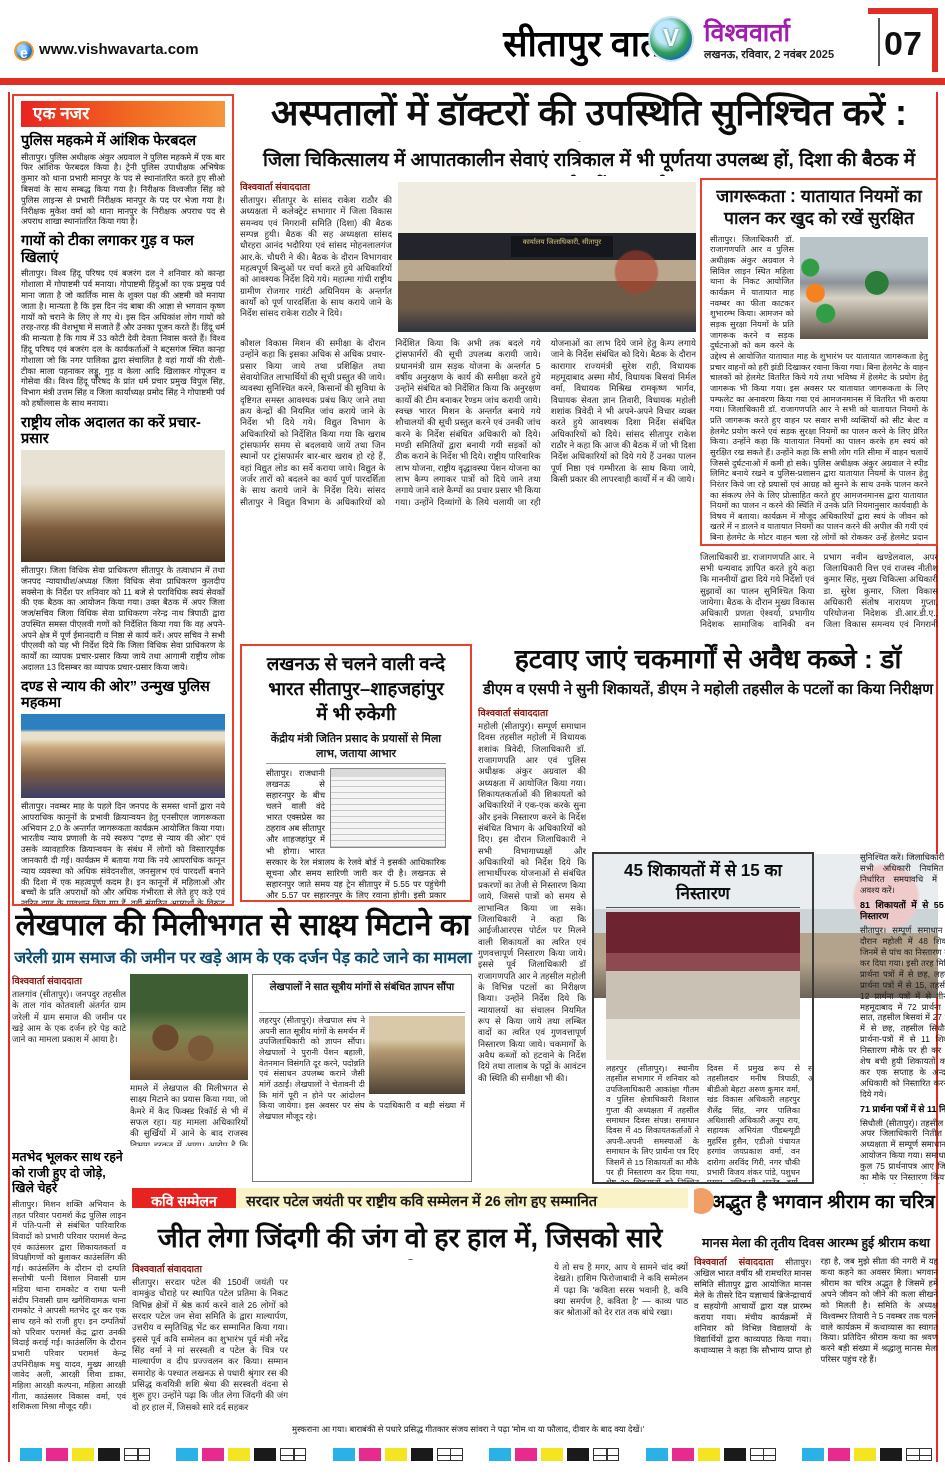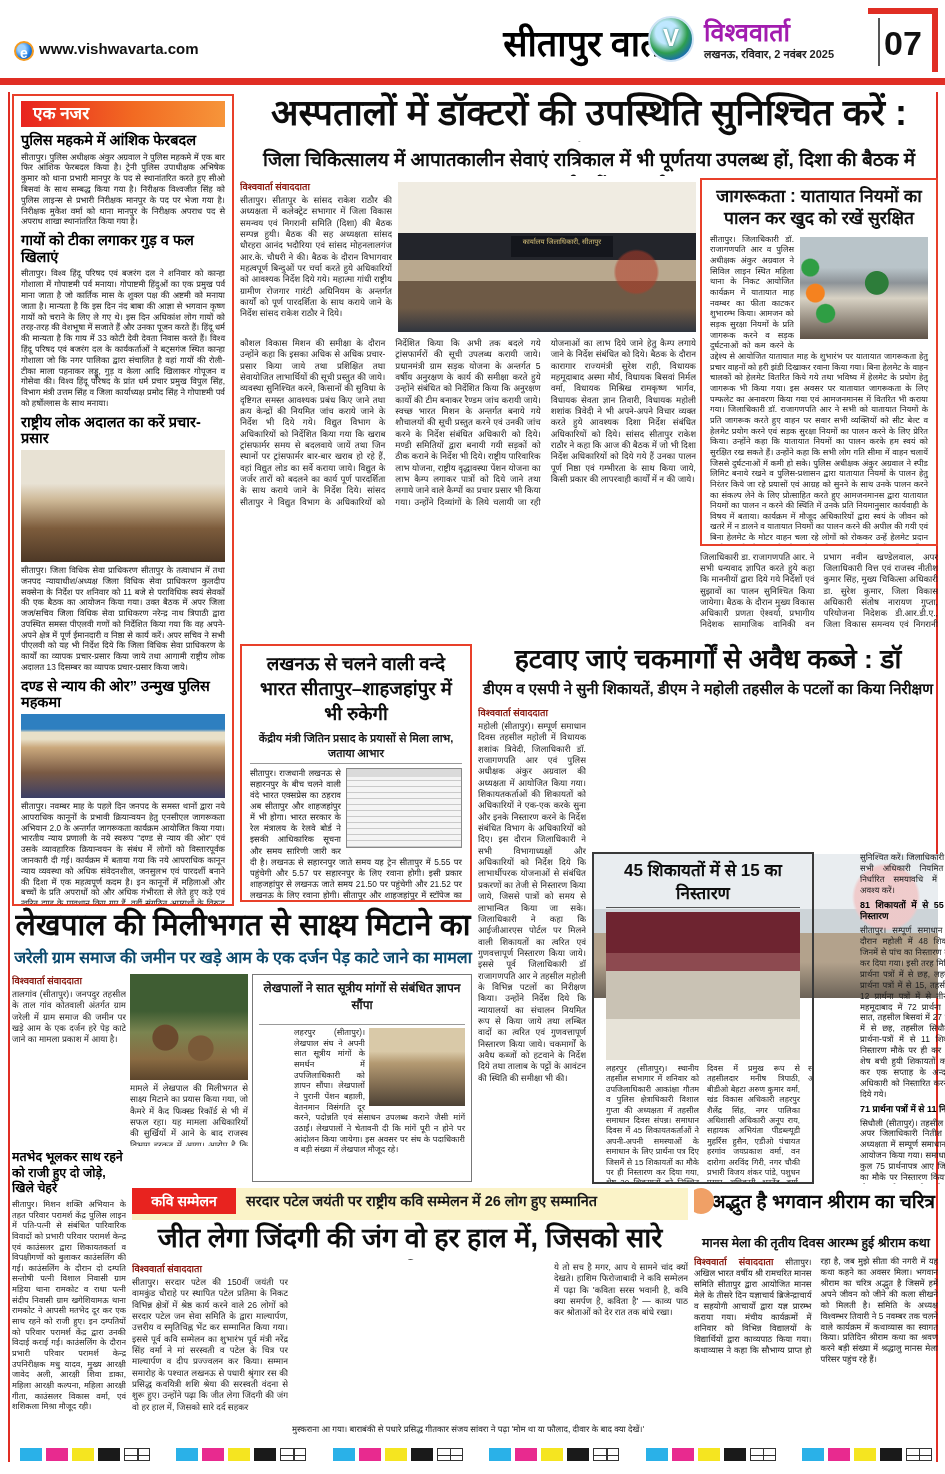--- a/index.html
+++ b/index.html
@@ -70,21 +70,21 @@
   .jag-photo{float:right;width:128px;height:102px;margin:2px 0 3px 6px;
      background:
        radial-gradient(circle at 12% 55%,#f5821f 0 7%,transparent 8%),
        radial-gradient(circle at 20% 75%,#2f9e44 0 7%,transparent 8%),
        radial-gradient(circle at 8% 30%,#2f9e44 0 6%,transparent 7%),
        radial-gradient(circle at 60% 45%,#2d7d3a 0 12%,transparent 13%),
        linear-gradient(180deg,#b9c4c9 0 30%,#8d9398 45%,#d8d2c4 60%,#5f5348 100%);}
   .jag-body{font-size:8.2px;line-height:1.3;text-align:justify;color:#222;}
 
   
-  .vande{left:240px;top:644px;width:232px;height:258px;border:2px solid #e8402a;padding:6px 8px;}
+  .vande{left:240px;top:644px;width:232px;height:258px;border:2px solid #e8402a;padding:6px 24px;}
   .vande-head{font-size:18.5px;font-weight:bold;text-align:center;line-height:1.35;color:#0d0d0d;}
   .vande-sub{font-size:11px;font-weight:bold;text-align:center;border-bottom:1px solid #999;padding:3px 0;margin-bottom:4px;}
   .vande-body{font-size:8.4px;line-height:1.32;text-align:justify;color:#222;}
   .timetable{float:right;width:116px;height:80px;margin:0 0 3px 5px;border:1px solid #888;
      background:
        linear-gradient(180deg,#dadada 0 10%,transparent 10%),
        repeating-linear-gradient(180deg,#f4f4f4 0 5px,#c9c9c9 5px 6px);}
 
   
   .chak-head{left:478px;top:640px;width:460px;height:38px;font-size:26.5px;font-weight:bold;text-align:center;color:#0d0d0d;}
@@ -107,32 +107,32 @@
   .lek-head{left:12px;top:903px;width:462px;height:42px;font-size:30px;font-weight:bold;text-align:center;color:#0d0d0d;}
   .lek-sub{left:12px;top:946px;width:462px;height:26px;font-size:16px;font-weight:bold;text-align:center;color:#0c4a6e;}
   .lek-col1{left:12px;top:974px;width:114px;height:172px;}
   .lek-mid{left:130px;top:974px;width:118px;height:172px;}
   .lek-photo{width:118px;height:106px;margin-bottom:3px;
      background:
        radial-gradient(circle at 30% 60%,#6b4a2e 0 12%,transparent 13%),
        radial-gradient(circle at 60% 70%,#7a5a38 0 12%,transparent 13%),
        linear-gradient(180deg,#3f5d33 0 35%,#7a8450 55%,#8a6b42 80%,#5c452c 100%);}
   .gyapan{left:252px;top:974px;width:220px;height:208px;border:1.5px solid #777;padding:4px 6px;}
-  .gy-head{font-size:12px;font-weight:bold;text-align:center;border-bottom:1px solid #999;padding-bottom:11px;margin-bottom:3px;}
+  .gy-head{font-size:10px;font-weight:bold;text-align:center;border-bottom:1px solid #999;padding-bottom:19px;margin-bottom:3px;}
   .gy-photo{float:right;width:96px;height:78px;margin:0 0 3px 4px;
      background:linear-gradient(180deg,#d9c9a8 0 30%,#b49a72 45%,#7e6a50 75%,#4c4236 100%);}
-  .gy-body{font-size:8.2px;line-height:1.3;text-align:justify;color:#222;margin-left:35px;}
+  .gy-body{font-size:8.2px;line-height:1.3;text-align:justify;color:#222;}
 
   
   .matbhed{left:12px;top:1150px;width:114px;height:288px;}
   .mat-head{font-size:12.5px;font-weight:bold;line-height:1.25;color:#000;margin-bottom:3px;}
   .mat-body{font-size:8.2px;line-height:1.3;text-align:justify;color:#222;}
 
   
-  .kavi-strip{left:132px;top:1188px;width:556px;height:32px;background:#fbf3c8;}
+  .kavi-strip{left:132px;top:1188px;width:556px;height:20px;background:#fbf3c8;}
   .kavi-label{position:absolute;left:0;top:0;width:104px;height:26px;background:#e8231f;color:#fff;
               font-size:14px;font-weight:bold;text-align:center;line-height:26px;}
   .kavi-striptext{position:absolute;left:114px;top:0;width:440px;height:26px;font-size:14.5px;font-weight:bold;
                   color:#1a1a1a;line-height:26px;}
   .kavi-head{left:132px;top:1218px;width:556px;height:42px;font-size:27px;font-weight:bold;color:#0d0d0d;text-align:center;}
   .kavi-col1{left:132px;top:1262px;width:156px;height:178px;}
   .kavi-col3{left:554px;top:1262px;width:134px;height:178px;}
   .kavi-bottom{left:292px;top:1424px;width:396px;height:26px;font-size:8.4px;line-height:1.3;text-align:justify;color:#222;}
 
   

